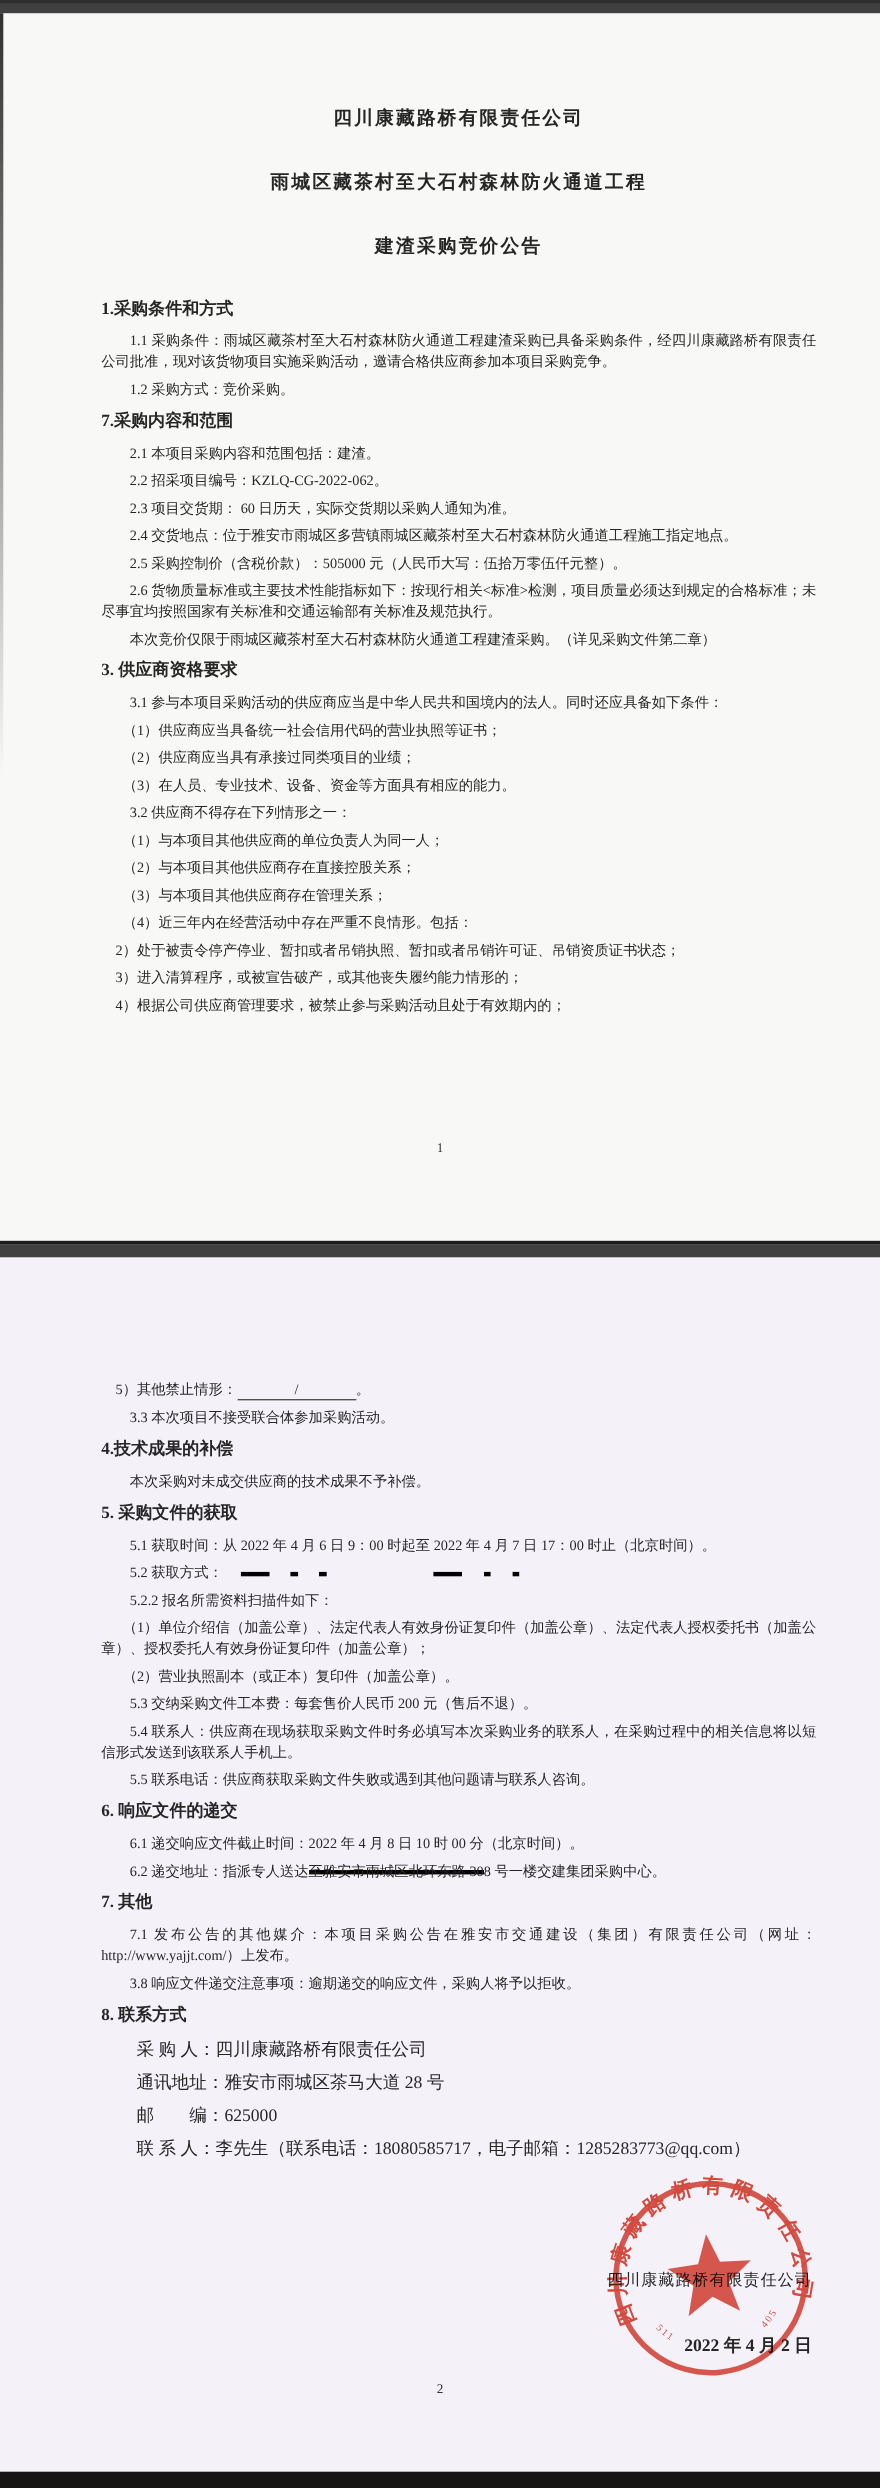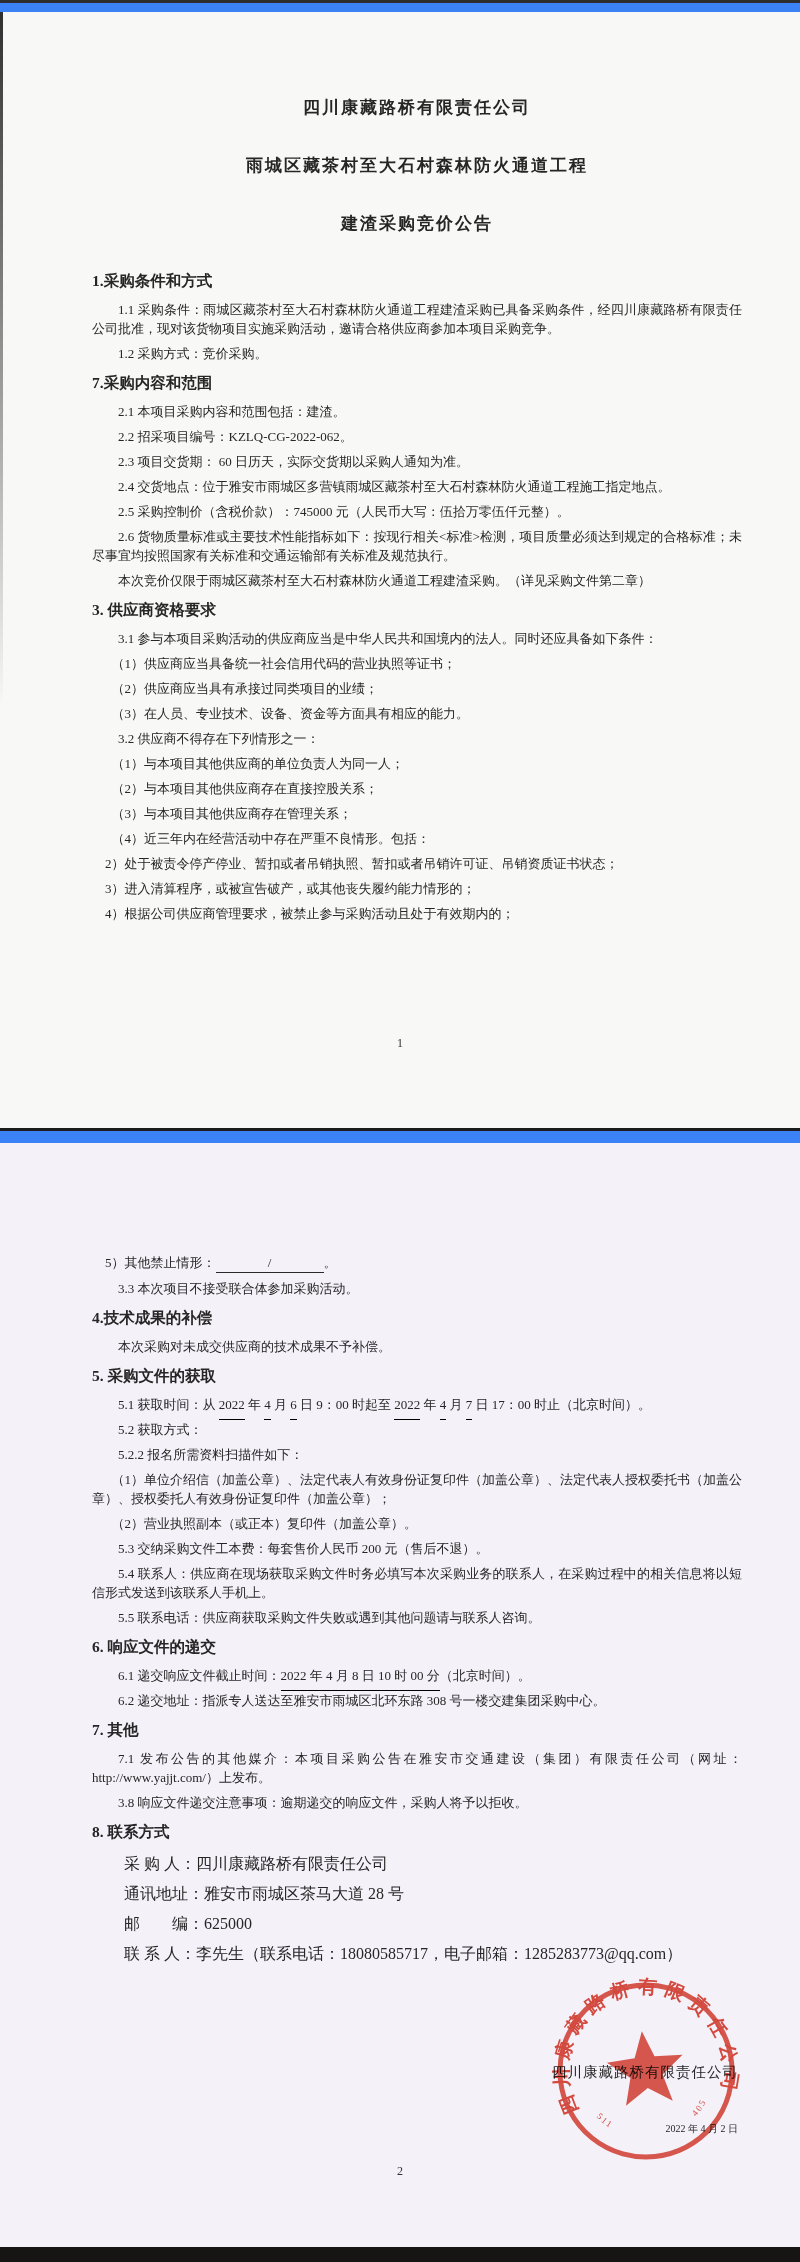--- a/index.html
+++ b/index.html
@@ -1,40 +1,40 @@
 <!DOCTYPE html>
 <html><head>
 <meta charset="utf-8">
 <style>
   html,body{margin:0;padding:0;}
   body{width:800px;background:#ffffff;font-family:"Liberation Serif","DejaVu Serif",serif;color:#262626;}
-  .canvas{position:relative;width:800px;height:2262px;overflow:hidden;background:#3b82f6;border-top:3px solid #2e2e2e;box-sizing:border-box;}
+  .canvas{position:relative;width:800px;height:2262px;overflow:hidden;background:#404040;border-top:3px solid #2e2e2e;box-sizing:border-box;}
   .page{position:absolute;left:0;width:800px;box-sizing:border-box;}
   .page1{top:9px;height:1119px;background:#f8f8f6;}
   .page2{top:1140px;height:1122px;background:#f5f1f8;}
   .edge-left{position:absolute;left:0;top:0;width:3px;height:62%;background:linear-gradient(#303030,rgba(48,48,48,0));}
   .edge-bottom{position:absolute;left:0;right:0;bottom:0;height:3px;background:#1c1c1c;filter:blur(.5px);}
   .band{position:absolute;left:0;right:0;bottom:0;height:18px;background:#171513;}
   .content{position:relative;}
   .page1 .content{padding:84px 58px 0 92px;}
   .page2 .content{padding:104px 58px 0 92px;}
   .title{font-size:17px;font-weight:bold;text-align:center;margin:0 0 35px 0;letter-spacing:2px;}
   .h{font-size:15.5px;font-weight:bold;line-height:22px;margin:9px 0 8px 0;}
   .b{font-size:13px;line-height:19px;margin:6px 0;text-align:justify;}
   .ind2{text-indent:2em;}
   .ind15{text-indent:1.5em;}
   .ind1{text-indent:1em;}
-  .u{border-bottom:1px solid #000000;padding-bottom:7px;}
+  .u{border-bottom:4px solid #000000;padding-bottom:17px;}
   .blank{display:inline-block;min-width:108px;border-bottom:1px solid #2a2a2a;text-align:center;text-indent:0;}
   .pnum{position:absolute;left:0;right:0;text-align:center;font-size:12px;color:#333;}
   .page1 .pnum{bottom:80px;}
   .page2 .pnum{bottom:86px;}
   .sign{position:absolute;right:62px;top:920px;text-align:right;z-index:1;}
   .sign-company{font-size:14.5px;letter-spacing:1px;}
-  .sign-date{font-size:10px;margin-top:40px;}
+  .sign-date{font-size:16px;margin-top:40px;font-weight:bold;}
   .seal{position:absolute;left:551px;top:833px;width:190px;height:190px;z-index:2;mix-blend-mode:multiply;opacity:.9;transform:rotate(-6deg);}
   .seal-name{font-size:19px;font-weight:bold;fill:#d8392b;letter-spacing:7px;}
   .seal-code{font-size:9px;fill:#d8392b;letter-spacing:2px;}
   .contact{font-size:16px;line-height:19px;margin:11px 0;}
 </style>
 </head>
 <body>
 
 <div class="canvas">
 
@@ -47,21 +47,21 @@
 
       <div class="h">1.采购条件和方式</div>
       <p class="b ind2">1.1 采购条件：雨城区藏茶村至大石村森林防火通道工程建渣采购已具备采购条件，经四川康藏路桥有限责任公司批准，现对该货物项目实施采购活动，邀请合格供应商参加本项目采购竞争。</p>
       <p class="b ind2">1.2 采购方式：竞价采购。</p>
 
       <div class="h">7.采购内容和范围</div>
       <p class="b ind2">2.1 本项目采购内容和范围包括：建渣。</p>
       <p class="b ind2">2.2 招采项目编号：KZLQ-CG-2022-062。</p>
       <p class="b ind2">2.3 项目交货期： 60 日历天，实际交货期以采购人通知为准。</p>
       <p class="b ind2">2.4 交货地点：位于雅安市雨城区多营镇雨城区藏茶村至大石村森林防火通道工程施工指定地点。</p>
-      <p class="b ind2">2.5 采购控制价（含税价款）：745000 元（人民币大写：伍拾万零伍仟元整）。</p>
+      <p class="b ind2">2.5 采购控制价（含税价款）：505000 元（人民币大写：伍拾万零伍仟元整）。</p>
       <p class="b ind2">2.6 货物质量标准或主要技术性能指标如下：按现行相关&lt;标准&gt;检测，项目质量必须达到规定的合格标准；未尽事宜均按照国家有关标准和交通运输部有关标准及规范执行。</p>
       <p class="b ind2">本次竞价仅限于雨城区藏茶村至大石村森林防火通道工程建渣采购。（详见采购文件第二章）</p>
 
       <div class="h">3. 供应商资格要求</div>
       <p class="b ind2">3.1 参与本项目采购活动的供应商应当是中华人民共和国境内的法人。同时还应具备如下条件：</p>
       <p class="b ind15">（1）供应商应当具备统一社会信用代码的营业执照等证书；</p>
       <p class="b ind15">（2）供应商应当具有承接过同类项目的业绩；</p>
       <p class="b ind15">（3）在人员、专业技术、设备、资金等方面具有相应的能力。</p>
       <p class="b ind2">3.2 供应商不得存在下列情形之一：</p>
       <p class="b ind15">（1）与本项目其他供应商的单位负责人为同一人；</p>

